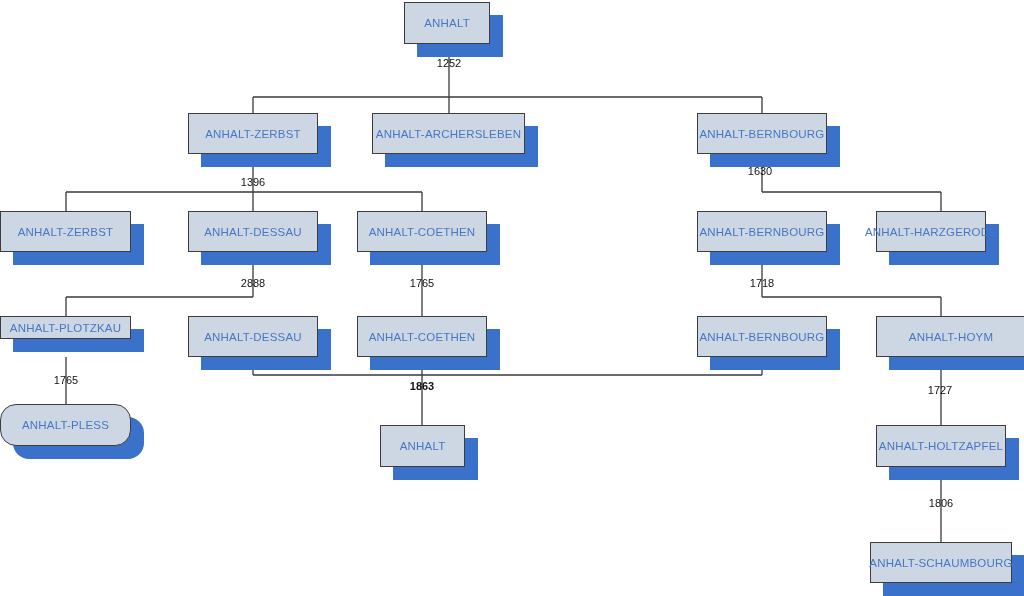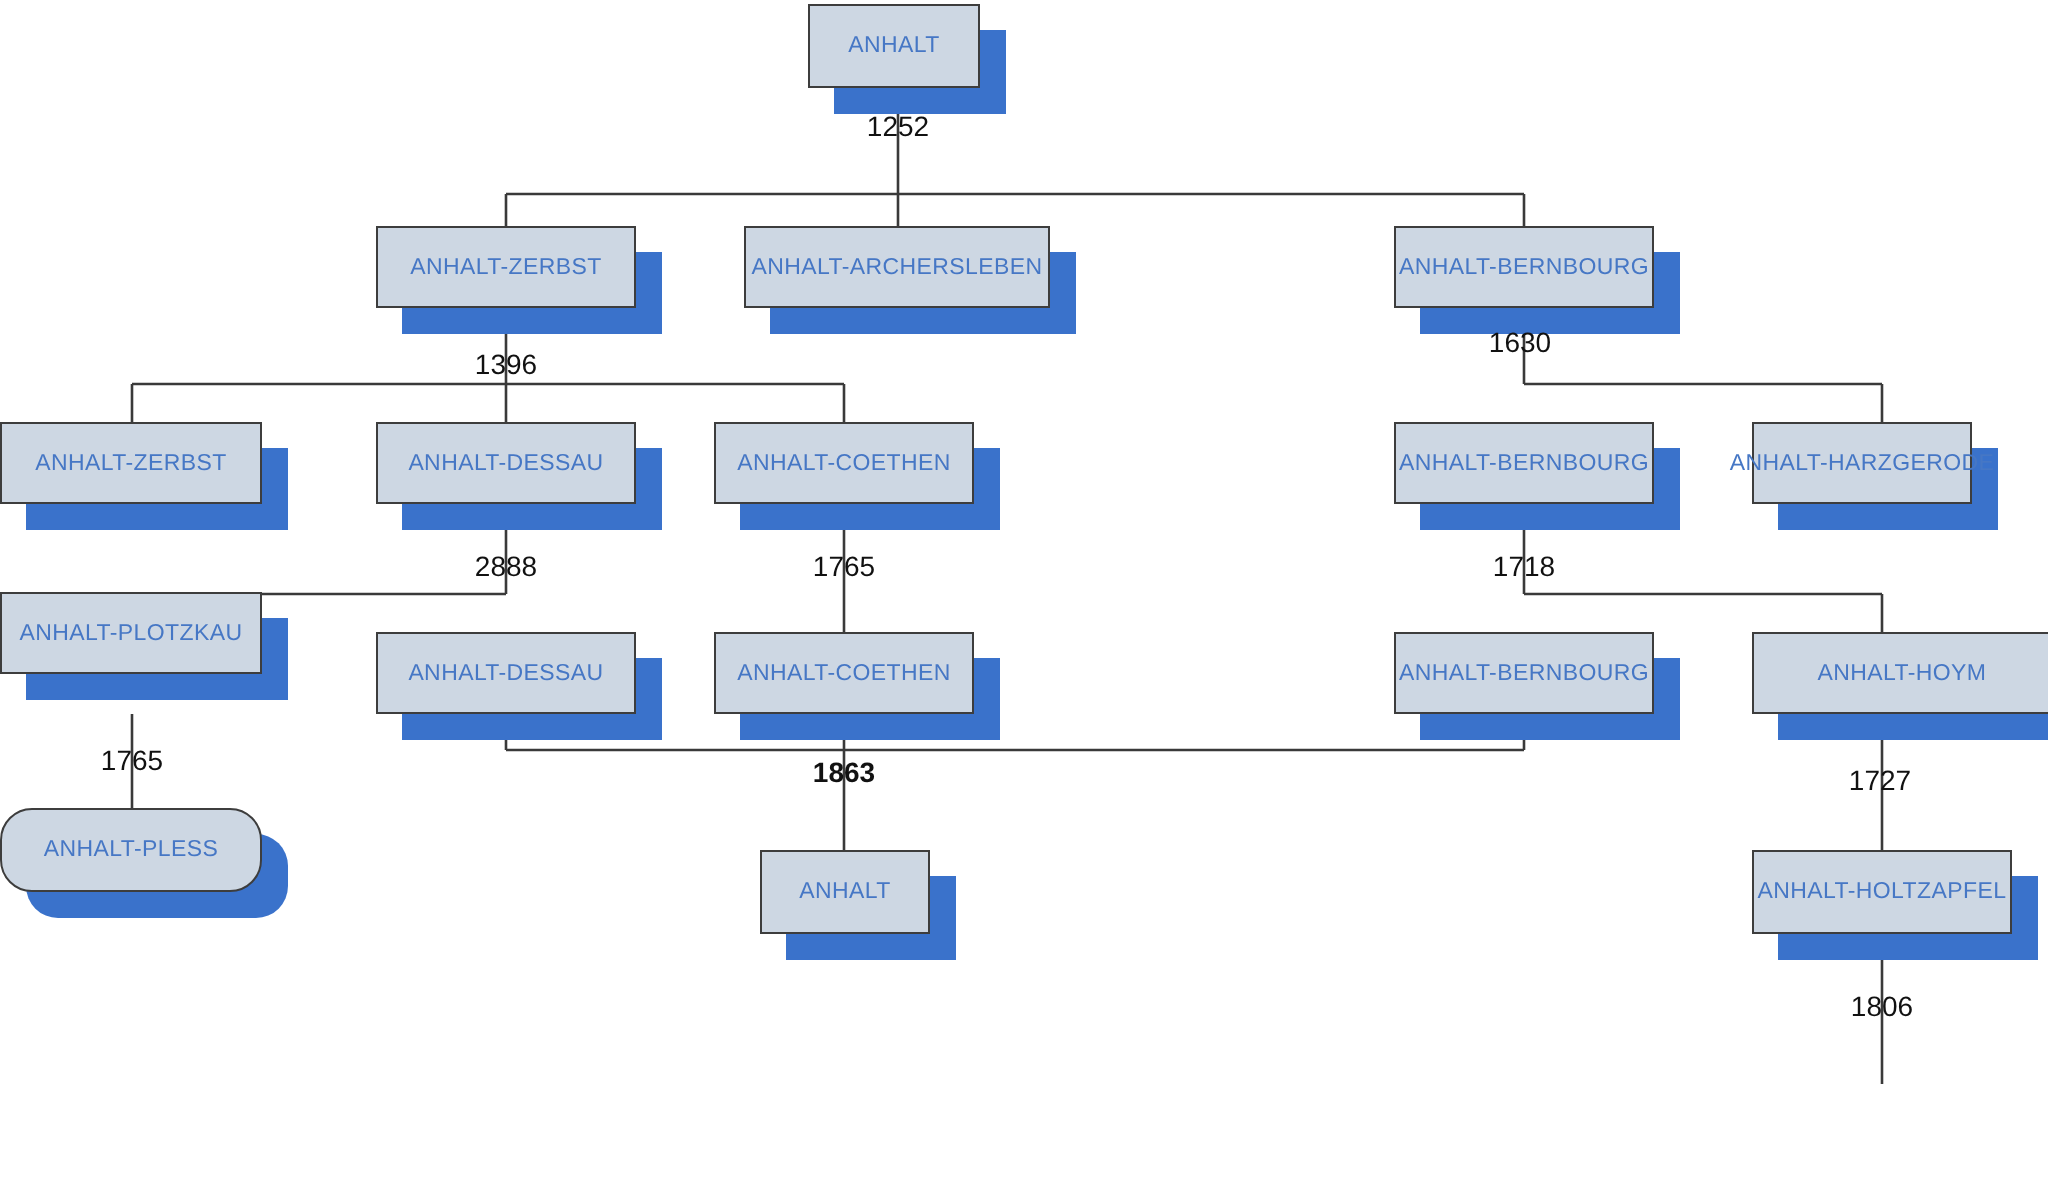--- a/index.html
+++ b/index.html
@@ -22,21 +22,21 @@
     color:#4677c5;
     font-size:11.5px;
     letter-spacing:0.2px;
     white-space:nowrap;
     text-align:center;
   }
   .year{
     position:absolute;
     transform:translateX(-50%);
     color:#111111;
-    font-size:14px;
+    font-size:11px;
     line-height:11px;
     white-space:nowrap;
   }
 </style>
 </head>
 <body>
 
 <div id="canvas">
 
   <svg id="edges" viewBox="0 0 1024 596" fill="none" stroke="#3a3a3a" stroke-width="1.3">
@@ -57,30 +57,31 @@
   <div class="node" style="left:188px;top:113px;width:130px;height:41px;">ANHALT-ZERBST</div>
   <div class="node" style="left:372px;top:113px;width:153px;height:41px;">ANHALT-ARCHERSLEBEN</div>
   <div class="node" style="left:697px;top:113px;width:130px;height:41px;">ANHALT-BERNBOURG</div>
 
   <div class="node" style="left:0px;top:211px;width:131px;height:41px;">ANHALT-ZERBST</div>
   <div class="node" style="left:188px;top:211px;width:130px;height:41px;">ANHALT-DESSAU</div>
   <div class="node" style="left:357px;top:211px;width:130px;height:41px;">ANHALT-COETHEN</div>
   <div class="node" style="left:697px;top:211px;width:130px;height:41px;">ANHALT-BERNBOURG</div>
   <div class="node" style="left:876px;top:211px;width:110px;height:41px;">ANHALT-HARZGERODE</div>
 
-  <div class="node" style="left:0px;top:296px;width:131px;height:41px;">ANHALT-PLOTZKAU</div>
+  <div class="node" style="left:0px;top:316px;width:131px;height:23px;">ANHALT-PLOTZKAU</div>
   <div class="node" style="left:188px;top:316px;width:130px;height:41px;">ANHALT-DESSAU</div>
   <div class="node" style="left:357px;top:316px;width:130px;height:41px;">ANHALT-COETHEN</div>
   <div class="node" style="left:697px;top:316px;width:130px;height:41px;">ANHALT-BERNBOURG</div>
   <div class="node" style="left:876px;top:316px;width:150px;height:41px;">ANHALT-HOYM</div>
 
   <div class="node" style="left:0px;top:404px;width:131px;height:42px;border-radius:16px;">ANHALT-PLESS</div>
   <div class="node" style="left:380px;top:425px;width:85px;height:42px;">ANHALT</div>
   <div class="node" style="left:876px;top:425px;width:130px;height:42px;">ANHALT-HOLTZAPFEL</div>
 
+  <div class="node" style="left:870px;top:542px;width:142px;height:41px;">ANHALT-SCHAUMBOURG</div>
 
   <div class="year" style="left:449px;top:58px;">1252</div>
   <div class="year" style="left:253px;top:177px;">1396</div>
   <div class="year" style="left:760px;top:166px;">1630</div>
   <div class="year" style="left:253px;top:278px;">2888</div>
   <div class="year" style="left:422px;top:278px;">1765</div>
   <div class="year" style="left:762px;top:278px;">1718</div>
   <div class="year" style="left:66px;top:375px;">1765</div>
   <div class="year" style="left:422px;top:381px;font-weight:bold;">1863</div>
   <div class="year" style="left:940px;top:385px;">1727</div>

